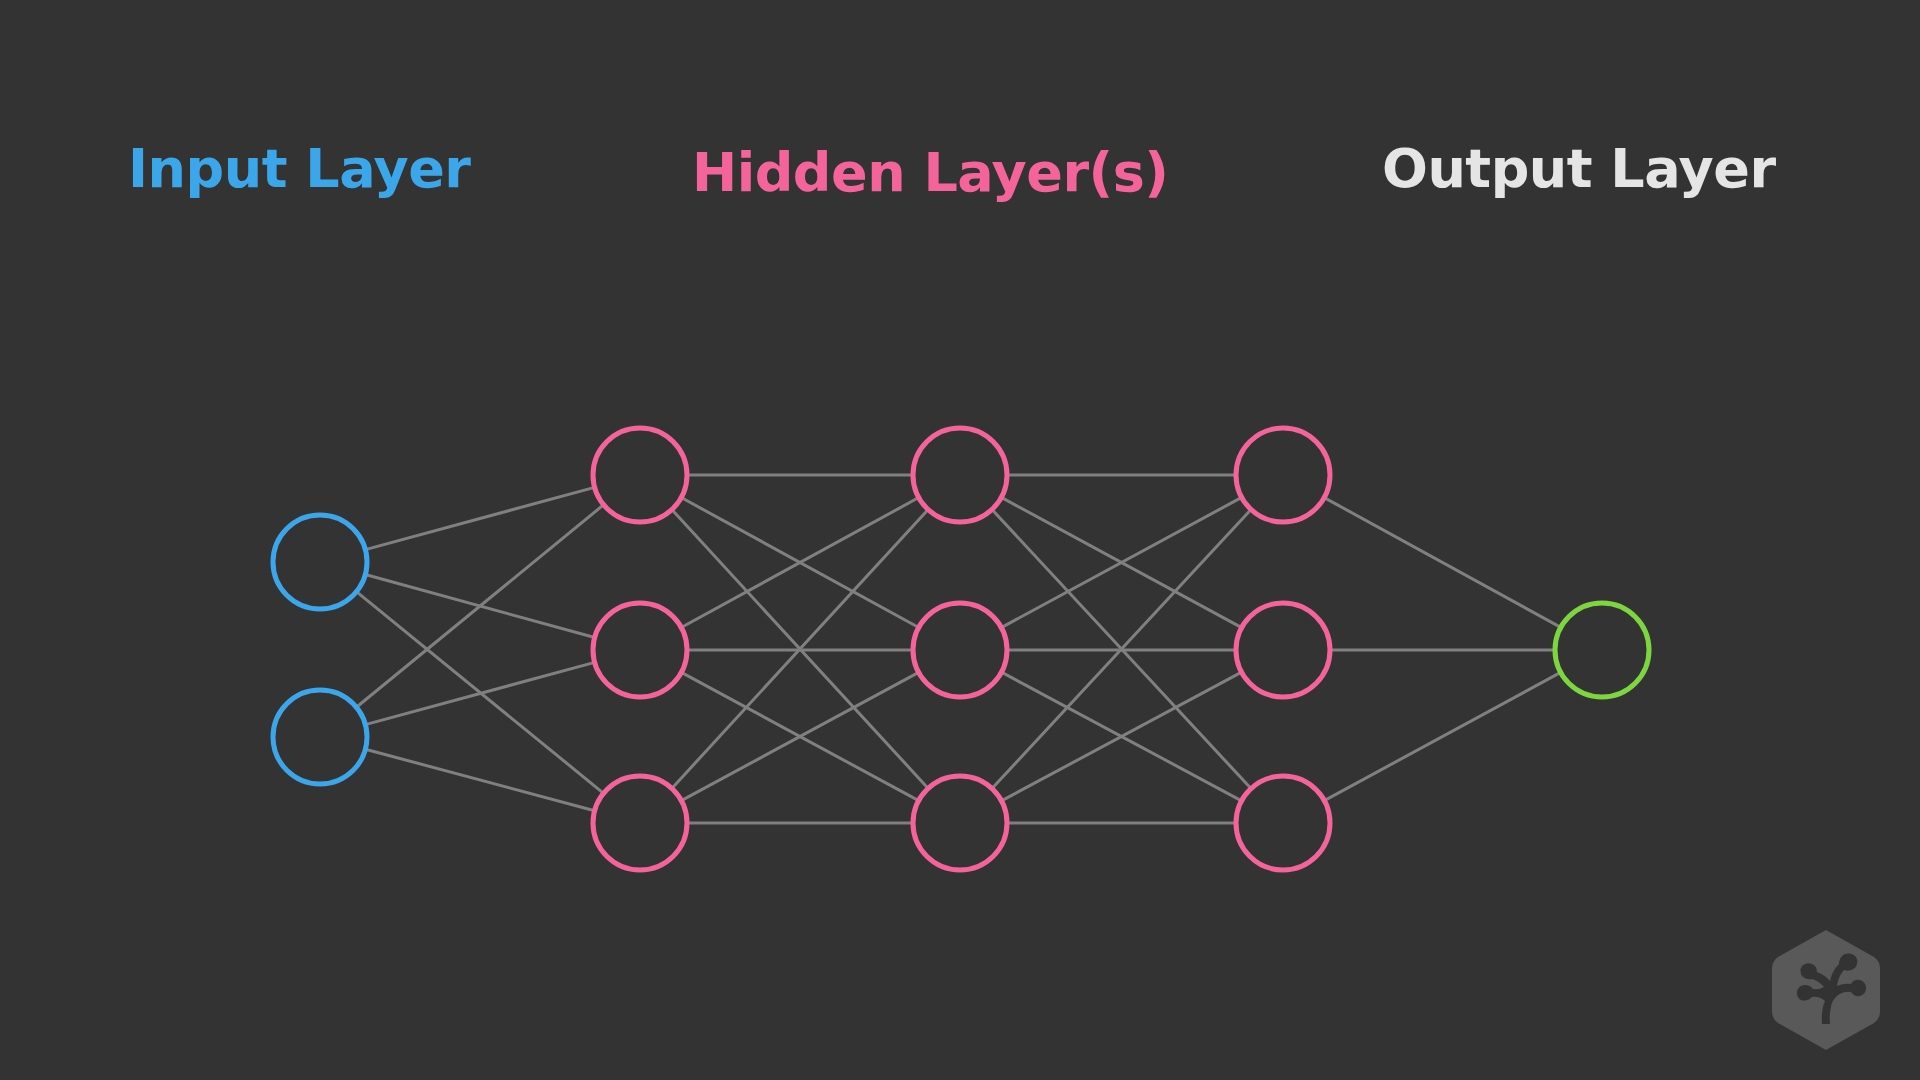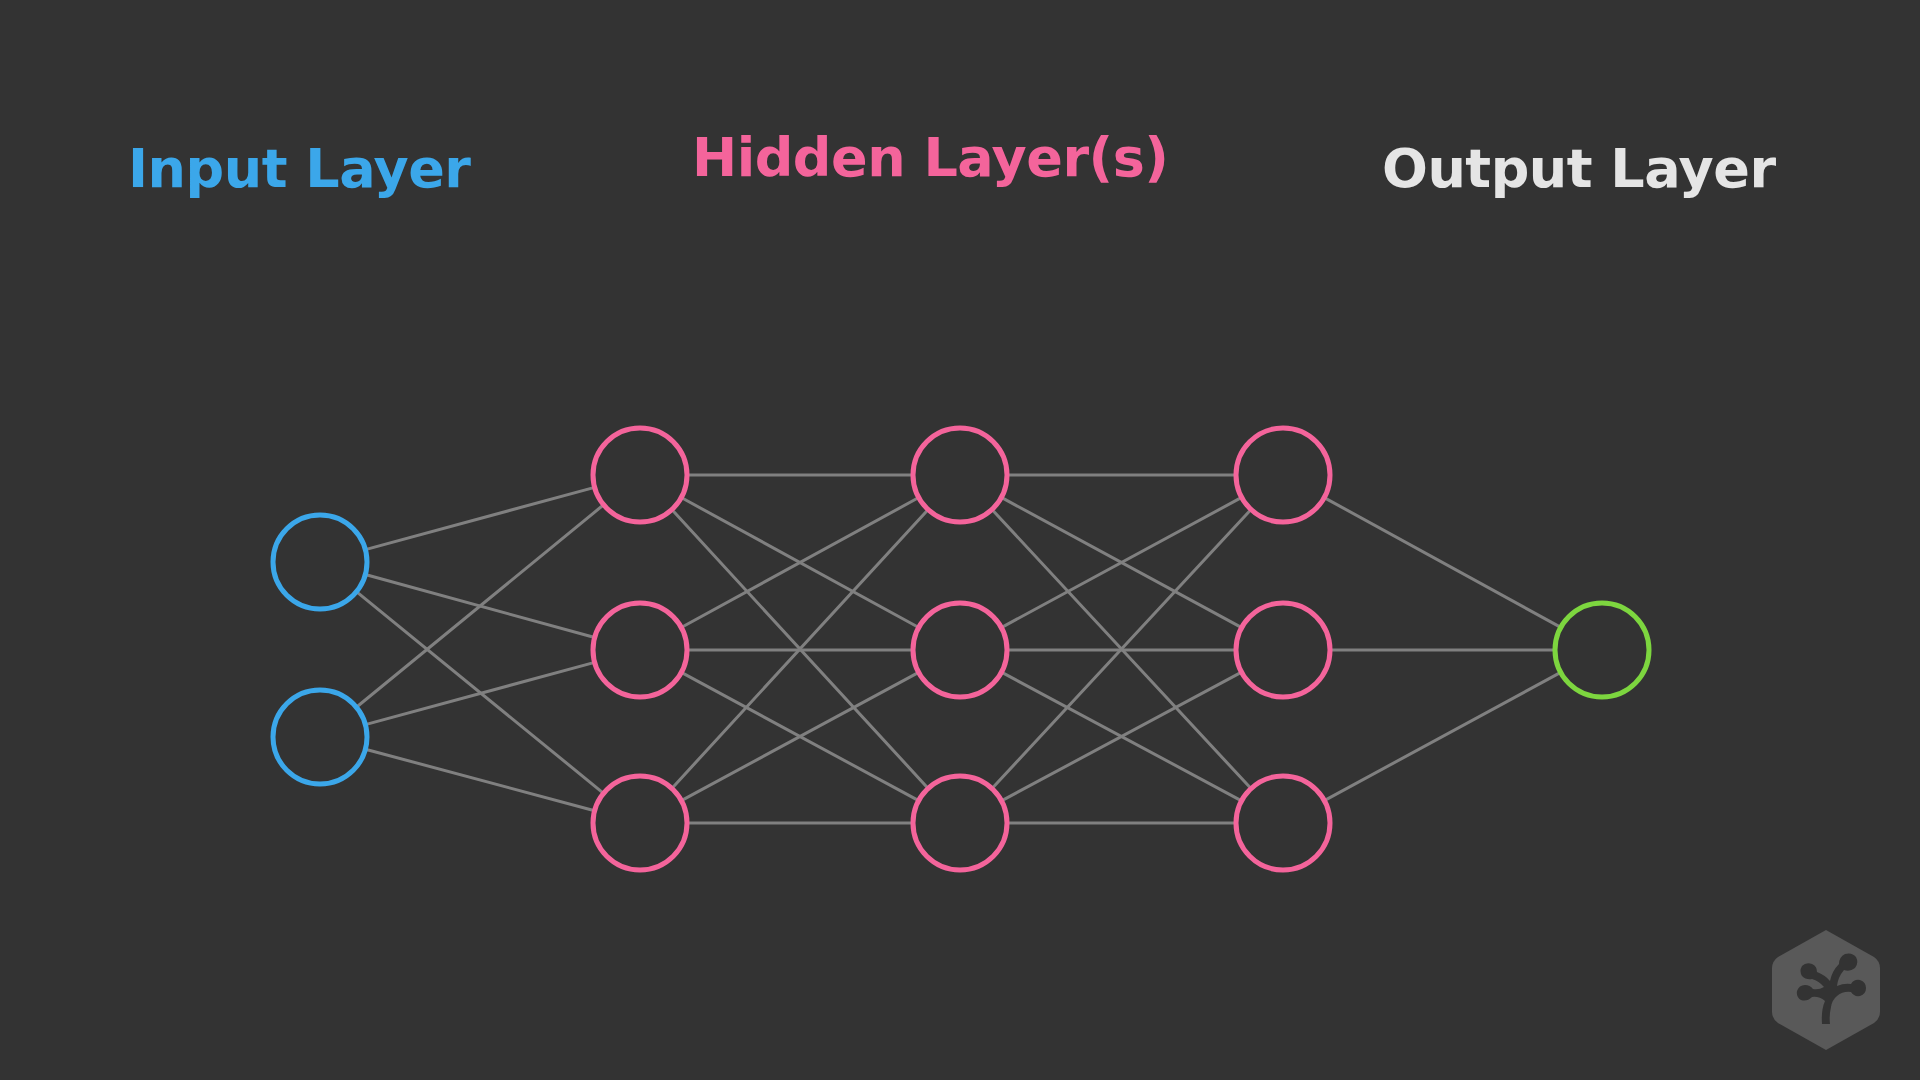--- a/index.html
+++ b/index.html
@@ -96,21 +96,21 @@
         <circle cx="960" cy="823" r="47" fill="none" stroke="#F4649B" stroke-width="5"></circle>
         <circle cx="1283" cy="475" r="47" fill="none" stroke="#F4649B" stroke-width="5"></circle>
         <circle cx="1283" cy="650" r="47" fill="none" stroke="#F4649B" stroke-width="5"></circle>
         <circle cx="1283" cy="823" r="47" fill="none" stroke="#F4649B" stroke-width="5"></circle>
         <circle cx="1602" cy="650" r="47" fill="none" stroke="#7DD63F" stroke-width="5"></circle>
       </g>
   </svg>
 
   <div id="labels">
     <div class="layer-label" id="label-input" style="color: rgb(59, 167, 234); left: 128px; top: 142px;">Input Layer</div>
-    <div class="layer-label" id="label-hidden" style="color: rgb(244, 100, 155); left: 692px; top: 131px;">Hidden Layer(s)</div>
+    <div class="layer-label" id="label-hidden" style="color: rgb(244, 100, 155); left: 692px; top: 146px;">Hidden Layer(s)</div>
     <div class="layer-label" id="label-output" style="color: #e5e5e5; left: 1382px; top: 142px;">Output Layer</div>
   </div>
 
   <svg id="watermark" viewBox="0 0 112 124" xmlns="http://www.w3.org/2000/svg">
     <path id="wm-hex" d="M56 2 L104 29 A14 14 0 0 1 110 41 L110 83 A14 14 0 0 1 104 95 L56 122 L8 95 A14 14 0 0 1 2 83 L2 41 A14 14 0 0 1 8 29 Z" fill="#595959"></path>
     <path id="wm-mark" d="M52 96 q-1 -14 3 -23 q-6 -5 -13 -4 q-5 5 -11 3 q-5 -3 -4 -9 q2 -6 8 -6 q5 0 8 4 q6 1 11 -2
              q-5 -6 -12 -8 q-6 1 -10 -3 q-3 -5 0 -10 q4 -4 10 -2 q5 2 5 8 q8 3 13 9 q2 -10 9 -17
              q0 -7 6 -10 q7 -2 11 3 q3 6 -1 11 q-5 4 -11 2 q-6 7 -7 16 q7 -3 14 -2 q3 -5 9 -4
              q6 2 6 8 q0 6 -6 8 q-6 1 -9 -4 q-8 -1 -14 4 q-5 4 -6 11 q-2 9 -1 17 z" fill="#333333"></path>
   </svg>

